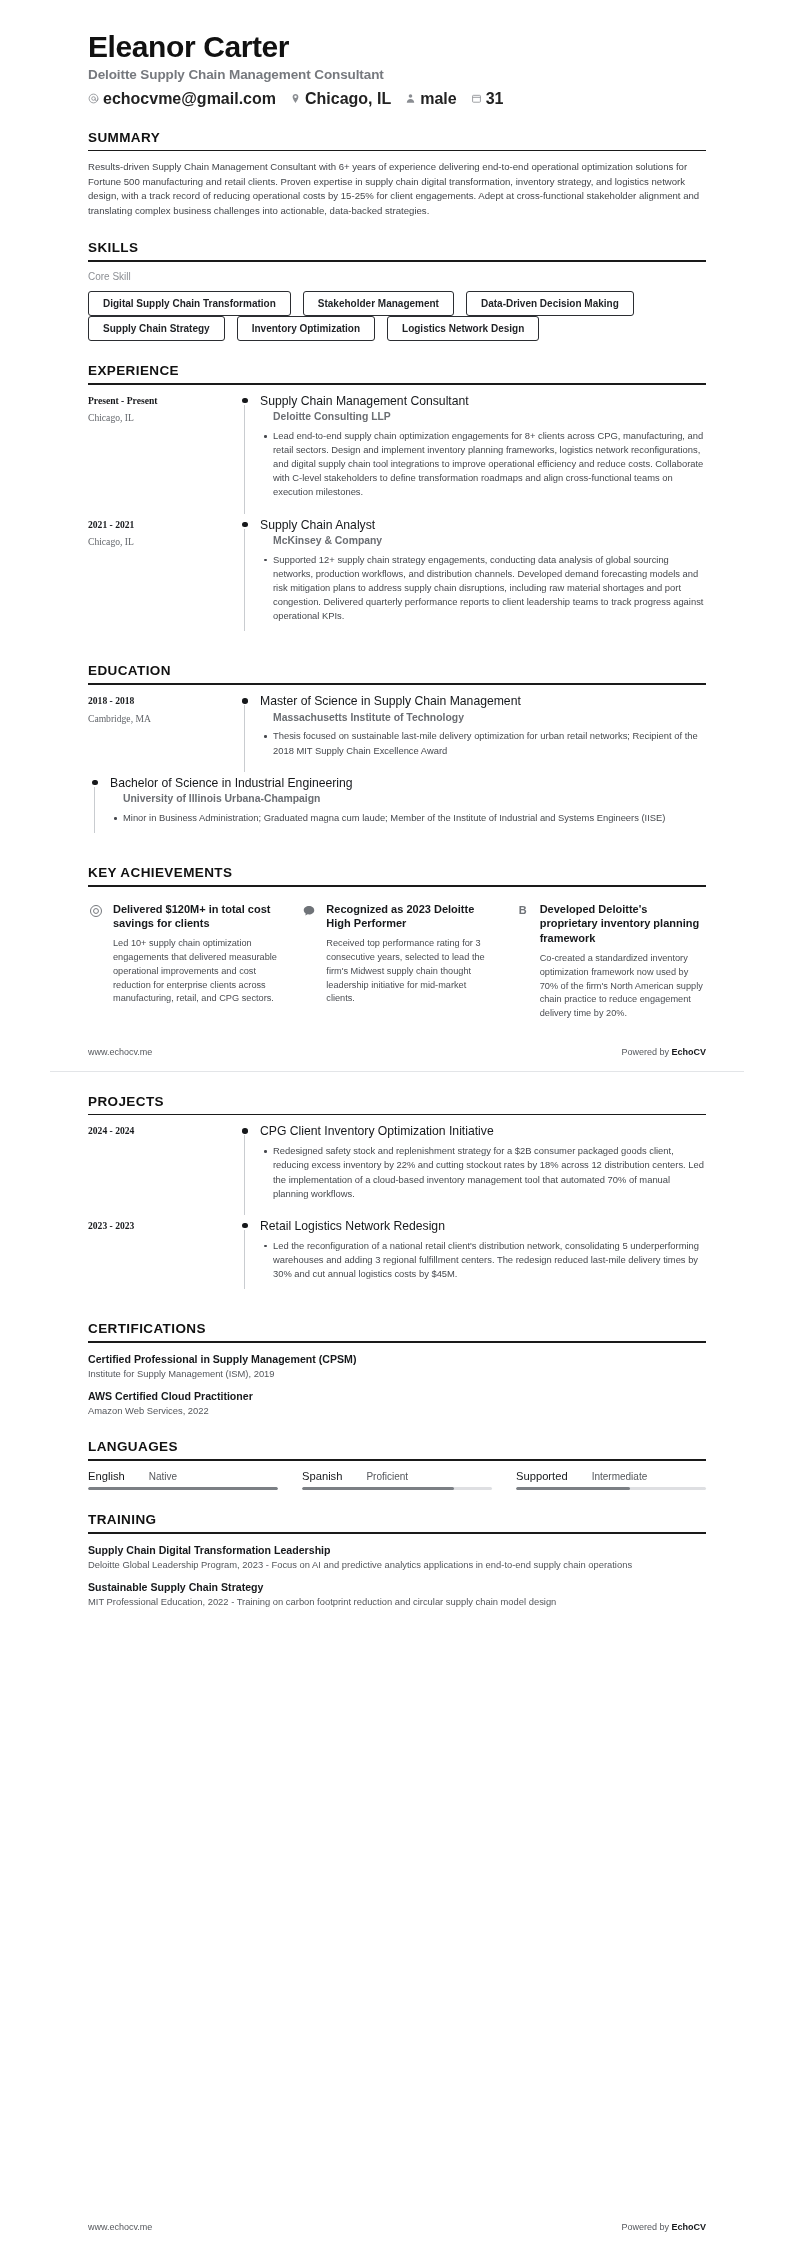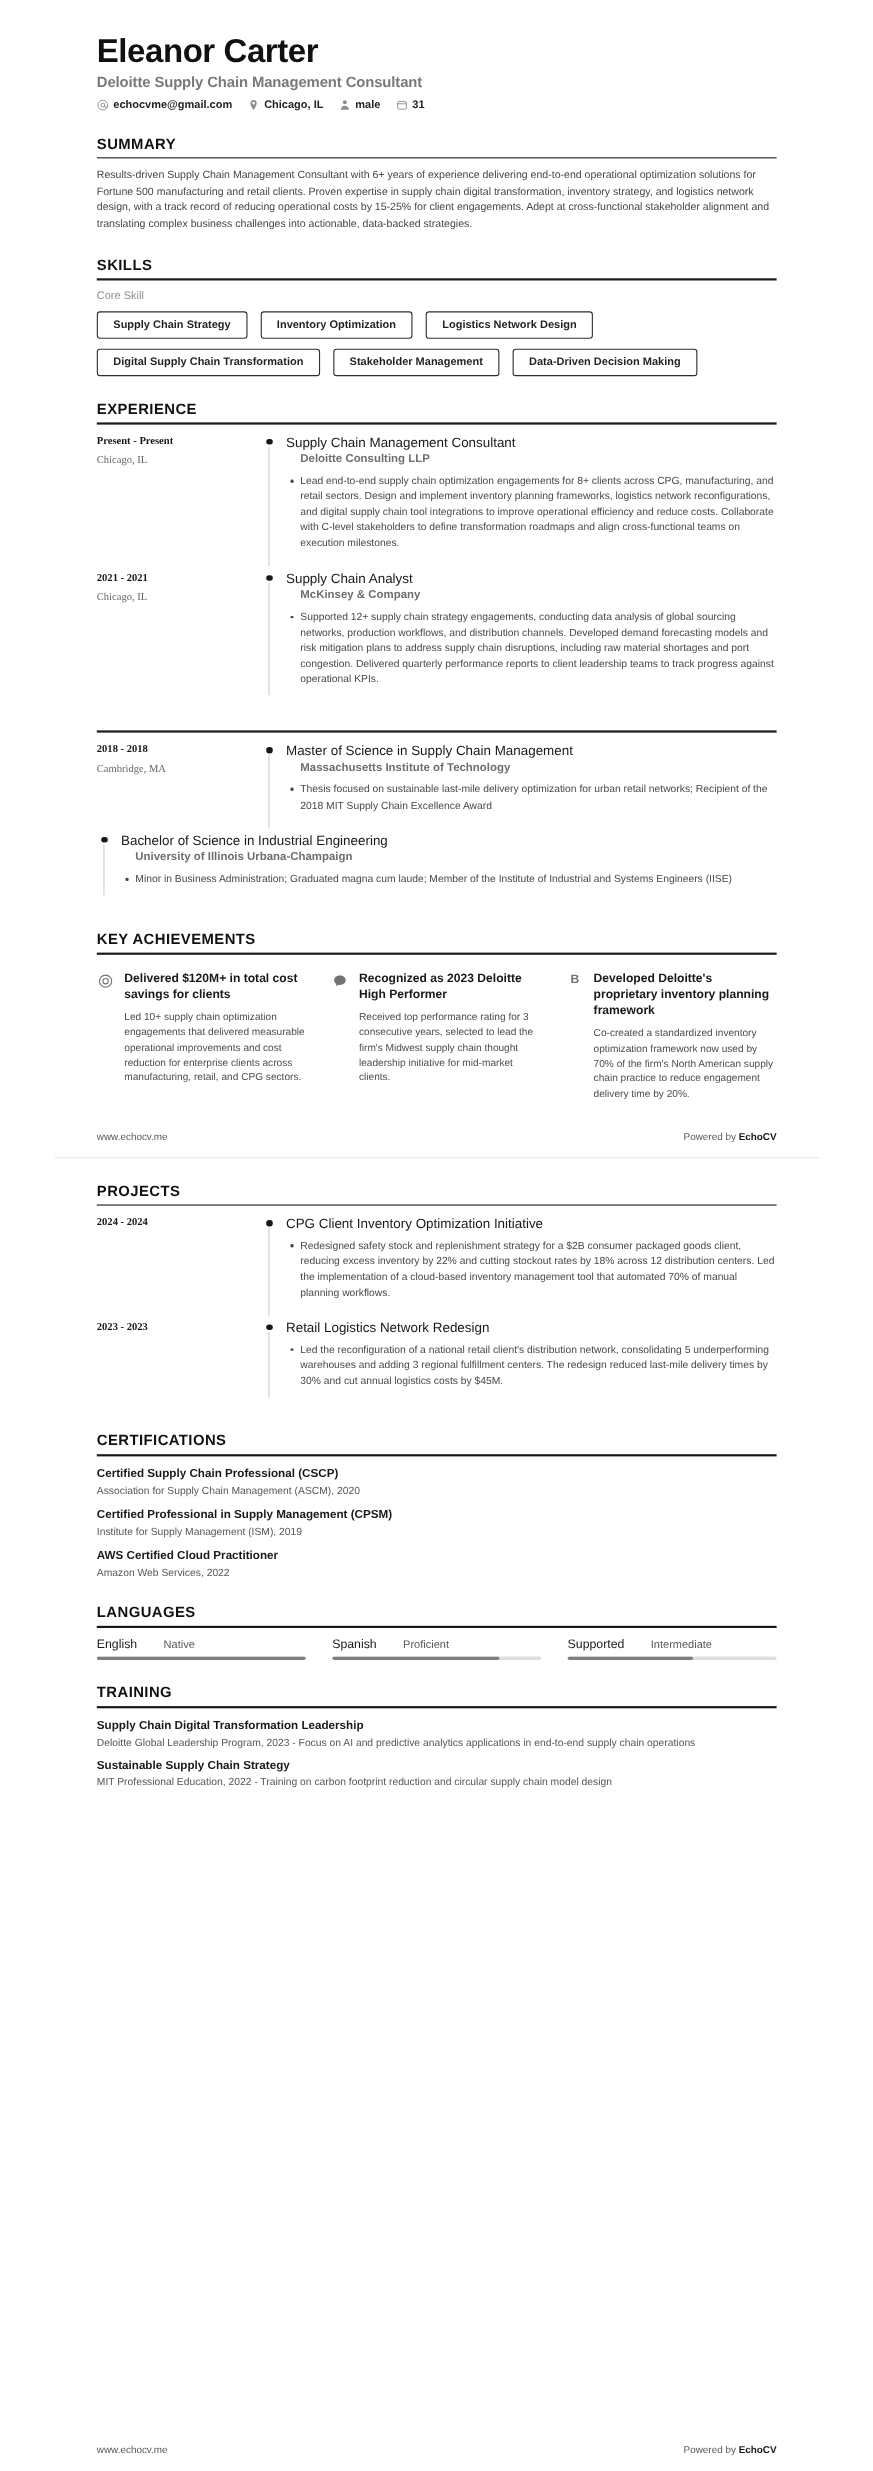--- a/index.html
+++ b/index.html
@@ -45,21 +45,21 @@
     display: flex;
     align-items: center;
     flex-wrap: wrap;
     gap: 14px;
     margin-bottom: 2px;
   }
   .contact-item {
     display: flex;
     align-items: center;
     gap: 4px;
-    font-size: 10px;
+    font-size: 16px;
     font-weight: 700;
     color: #222222;
   }
   .contact-item .ic {
     display: inline-flex;
     width: 11px;
     height: 11px;
     color: #8a8d92;
     align-items: center;
     justify-content: center;
@@ -393,29 +393,29 @@
     <div class="section">
       <div class="section-title">SUMMARY</div>
       <div class="rule"></div>
       <p class="summary-text">Results-driven Supply Chain Management Consultant with 6+ years of experience delivering end-to-end operational optimization solutions for Fortune 500 manufacturing and retail clients. Proven expertise in supply chain digital transformation, inventory strategy, and logistics network design, with a track record of reducing operational costs by 15-25% for client engagements. Adept at cross-functional stakeholder alignment and translating complex business challenges into actionable, data-backed strategies.</p>
     </div>
 
     <div class="section">
       <div class="section-title">SKILLS</div>
       <div class="rule"></div>
       <div class="skills-label">Core Skill</div>
+      <div class="pill-row" style="margin-top:9px">
+        <span class="pill">Digital Supply Chain Transformation</span>
+        <span class="pill">Stakeholder Management</span>
+        <span class="pill">Data-Driven Decision Making</span>
+      </div>
       <div class="pill-row">
         <span class="pill">Supply Chain Strategy</span>
         <span class="pill">Inventory Optimization</span>
         <span class="pill">Logistics Network Design</span>
-      </div>
-      <div class="pill-row" style="margin-top:9px">
-        <span class="pill">Digital Supply Chain Transformation</span>
-        <span class="pill">Stakeholder Management</span>
-        <span class="pill">Data-Driven Decision Making</span>
       </div>
     </div>
 
     <div class="section">
       <div class="section-title">EXPERIENCE</div>
       <div class="rule"></div>
 
       <div class="entry">
         <div class="entry-meta">
           <div class="entry-date">Present - Present</div>
@@ -441,20 +441,21 @@
           <div class="entry-role">Supply Chain Analyst</div>
           <div class="entry-org">McKinsey &amp; Company</div>
           <ul class="bullets">
             <li>Supported 12+ supply chain strategy engagements, conducting data analysis of global sourcing networks, production workflows, and distribution channels. Developed demand forecasting models and risk mitigation plans to address supply chain disruptions, including raw material shortages and port congestion. Delivered quarterly performance reports to client leadership teams to track progress against operational KPIs.</li>
           </ul>
         </div>
       </div>
     </div>
 
     <div class="section">
+      <div class="section-title">EDUCATION</div>
       <div class="rule"></div>
 
       <div class="entry">
         <div class="entry-meta">
           <div class="entry-date">2018 - 2018</div>
           <div class="entry-place">Cambridge, MA</div>
         </div>
         <div class="entry-line"></div>
         <div class="entry-body">
           <div class="entry-role">Master of Science in Supply Chain Management</div>
@@ -560,24 +561,20 @@
           </ul>
         </div>
       </div>
     </div>
 
     <div class="section">
       <div class="section-title">CERTIFICATIONS</div>
       <div class="rule"></div>
 
       <div class="cert">
-        <div class="cert-name">Certified Supply Chain Professional (CSCP)</div>
-        <div class="cert-meta">Association for Supply Chain Management (ASCM), 2020</div>
-      </div>
-      <div class="cert">
         <div class="cert-name">Certified Professional in Supply Management (CPSM)</div>
         <div class="cert-meta">Institute for Supply Management (ISM), 2019</div>
       </div>
       <div class="cert">
         <div class="cert-name">AWS Certified Cloud Practitioner</div>
         <div class="cert-meta">Amazon Web Services, 2022</div>
       </div>
     </div>
 
     <div class="section">

